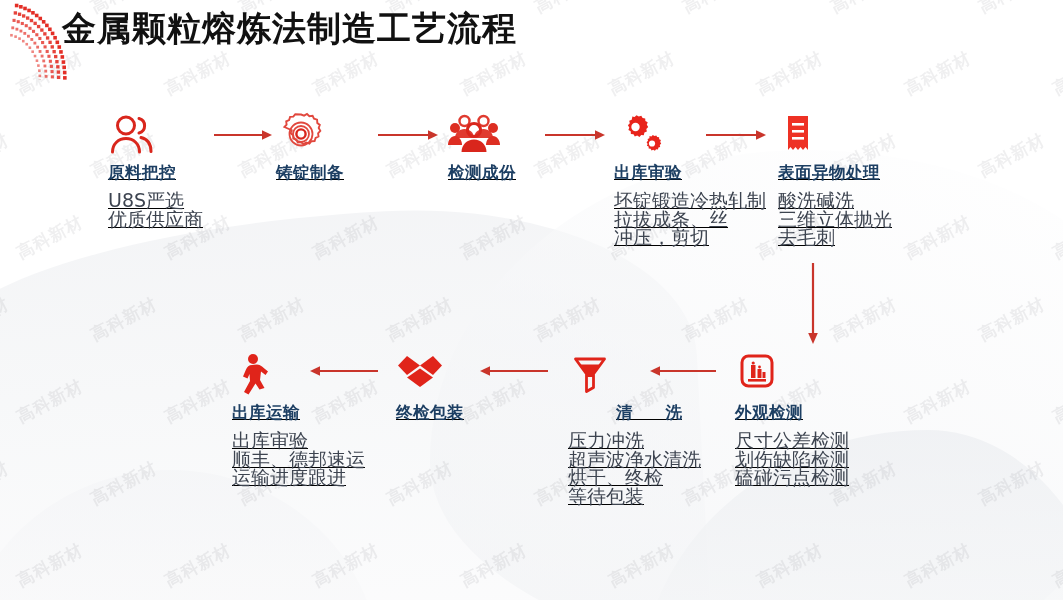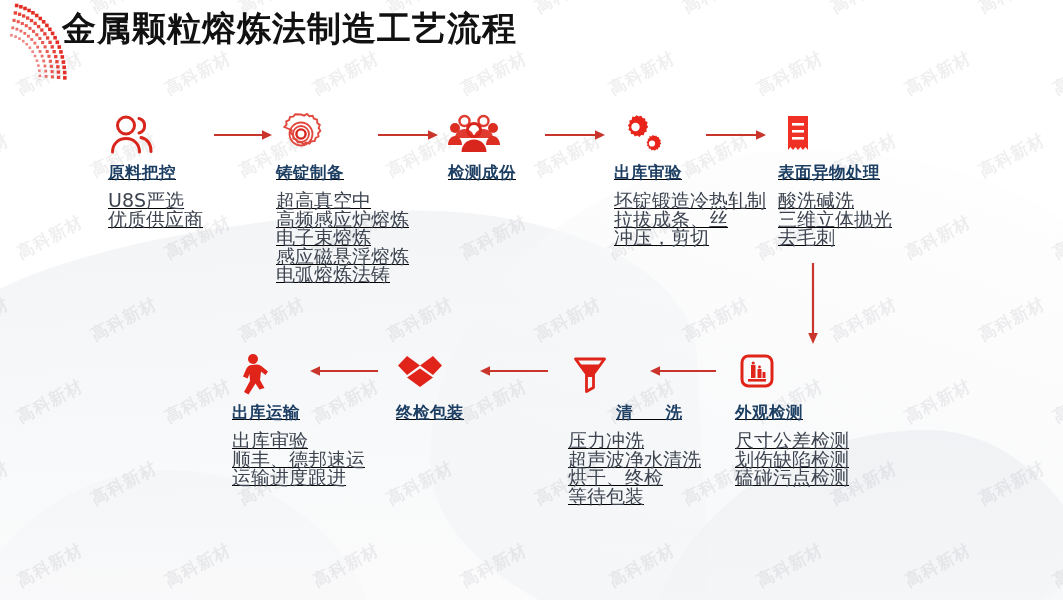--- a/index.html
+++ b/index.html
@@ -262,27 +262,20 @@
   <div class="step" style="left:276px;top:112px;">
     <span class="icon">
       <svg width="50" height="44" viewBox="0 0 44 44">
         <path d="M22 2.5 l3.1 1.1 2.9-1.6 2.4 2.2 3.2-.4 1.4 2.9 3.1 1 .2 3.2 2.5 2-1.1 3.1 1.6 2.9-2.2 2.4.4 3.2-2.9 1.4-1 3.1-3.2.2-2 2.5-3.1-1.1-2.9 1.6-2.4-2.2-3.2.4-1.4-2.9-3.1-1-.2-3.2-2.5-2 1.1-3.1L5.4 15l2.2-2.4-.4-3.2 2.9-1.4 1-3.1 3.2-.2 2-2.5z" fill="none" stroke="#e1483e" stroke-width="1.9" transform="translate(0,0)"></path>
         <circle cx="22" cy="22" r="11.5" fill="none" stroke="#e1483e" stroke-width="1.8"></circle>
         <circle cx="22" cy="22" r="8" fill="none" stroke="#e1483e" stroke-width="1.8"></circle>
         <circle cx="22" cy="22" r="4.6" fill="none" stroke="#d9261c" stroke-width="2.4"></circle>
       </svg>
     </span>
     <h3>铸锭制备</h3>
-    <ul>
-      <li>超高真空中</li>
-      <li>高频感应炉熔炼</li>
-      <li>电子束熔炼</li>
-      <li>感应磁悬浮熔炼</li>
-      <li>电弧熔炼法铸</li>
-    </ul>
   </div>
 
   <div class="arrow" style="left:378px;top:128px;">
     <svg width="62" height="14" viewBox="0 0 62 14">
       <line x1="0" y1="7" x2="52" y2="7" stroke="#c9352b" stroke-width="2.2"></line>
       <path d="M50 2.2 L60 7 L50 11.8 Z" fill="#c9352b"></path>
     </svg>
   </div>
 
   <div class="step" style="left:448px;top:112px;">

